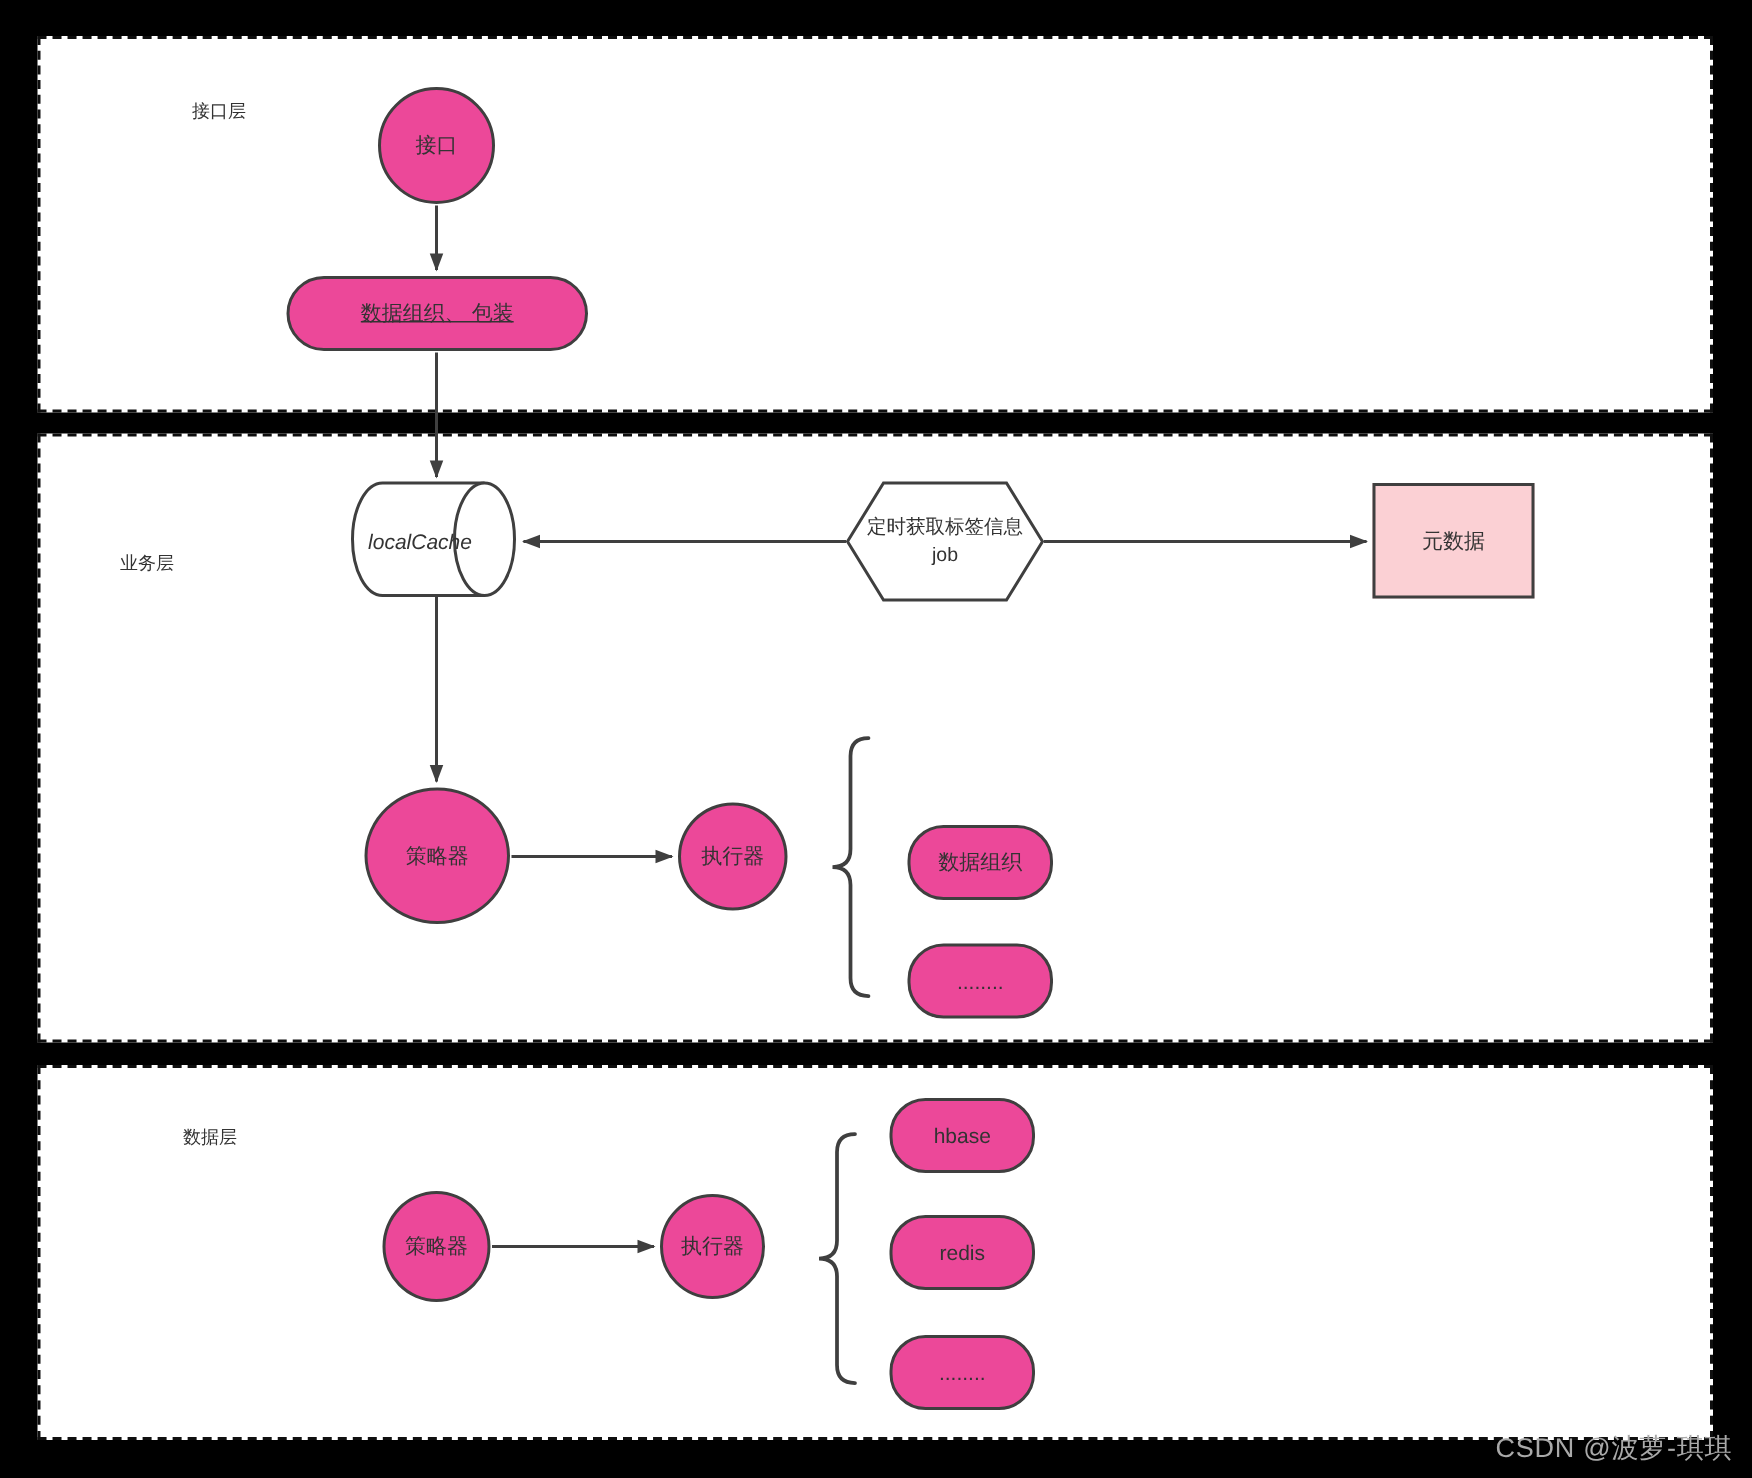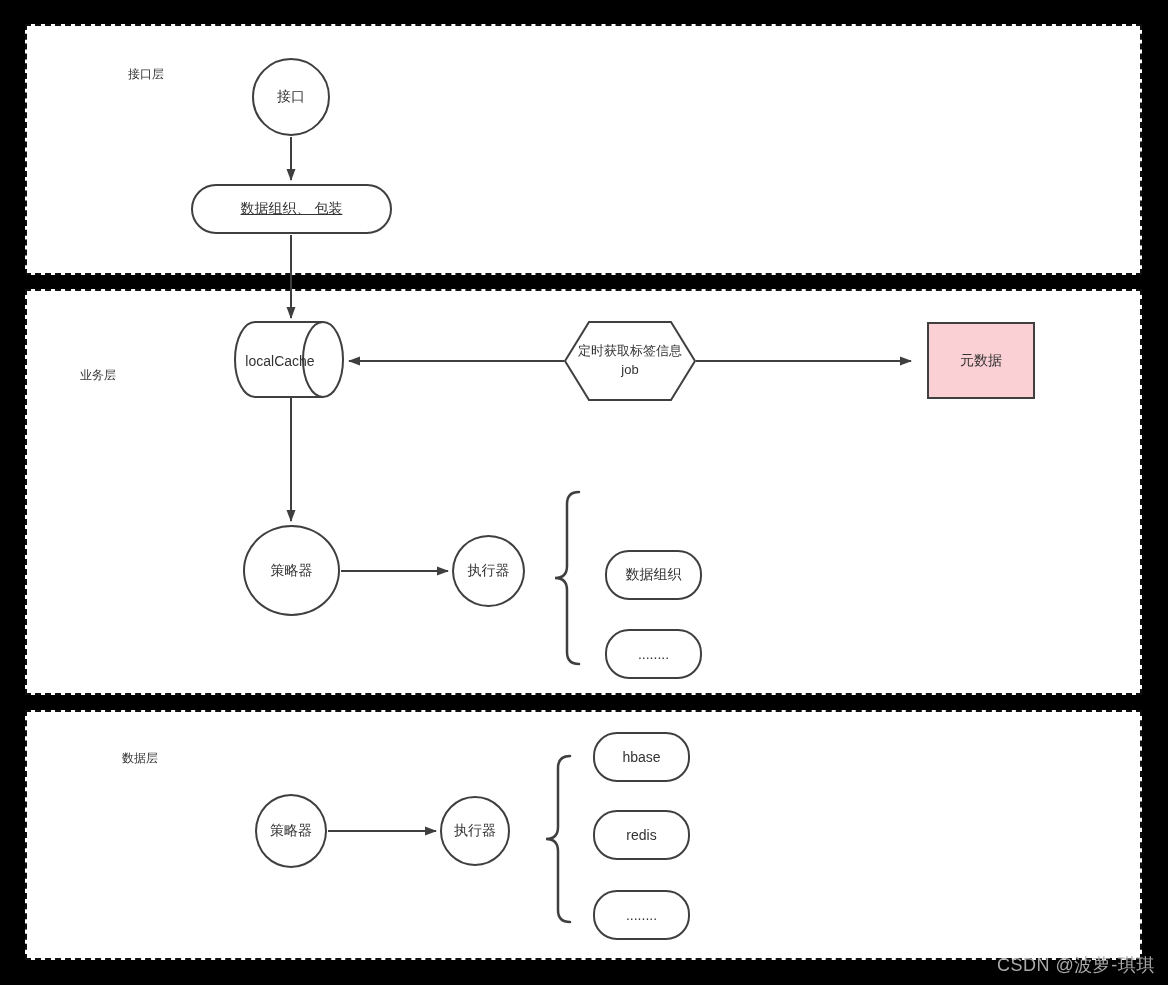--- a/index.html
+++ b/index.html
@@ -12,35 +12,35 @@
   }
   #section-interface{left:25px;top:24px;width:1117px;height:251px;}
   #section-business{left:25px;top:289px;width:1117px;height:406px;}
   #section-data{left:25px;top:710px;width:1117px;height:250px;}
   .layer-label{
     position:absolute;font-size:12px;color:#333;z-index:3;white-space:nowrap;
   }
   #svg-overlay{position:absolute;left:0;top:0;z-index:1;}
   .node{
     position:absolute;z-index:2;display:flex;align-items:center;justify-content:center;
-    background:#ffffff;border:2px solid #3f3f3f;box-sizing:border-box;
+    background:#ec4899;border:2px solid #3f3f3f;box-sizing:border-box;
     font-size:14px;color:#333;text-align:center;white-space:nowrap;
   }
   .circle{border-radius:50%;}
   .pill{border-radius:25px;}
   .tag{border-radius:24px;}
-  #node-metadata{background:#fbd0d4;margin-left:12px;}
+  #node-metadata{background:#fbd0d4;}
   #hexagon-label{
     position:absolute;left:572px;top:332px;width:116px;height:58px;z-index:2;
     display:flex;flex-direction:column;align-items:center;justify-content:center;
     font-size:13px;line-height:1.45;color:#333;text-align:center;
   }
   #cache-label{
     position:absolute;left:239px;top:349px;width:82px;height:24px;z-index:2;
-    display:flex;align-items:center;justify-content:center;font-size:14px;color:#333;
+    display:flex;align-items:center;justify-content:center;font-size:14px;color:#333;font-style:italic;
   }
   #watermark{
     position:absolute;left:997px;top:953px;z-index:4;font-size:18px;color:#a9a9a9;
     white-space:nowrap;letter-spacing:0.5px;
   }
 </style>
 </head>
 <body>
 
 <div id="canvas">

